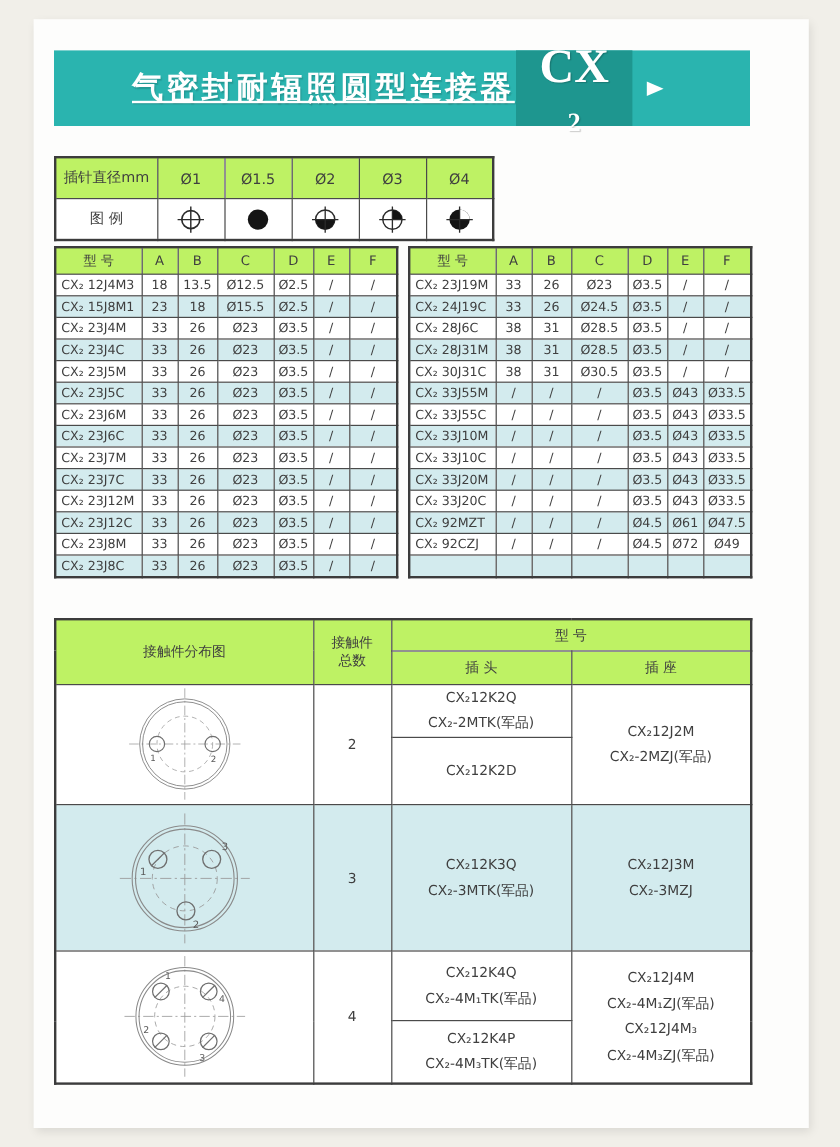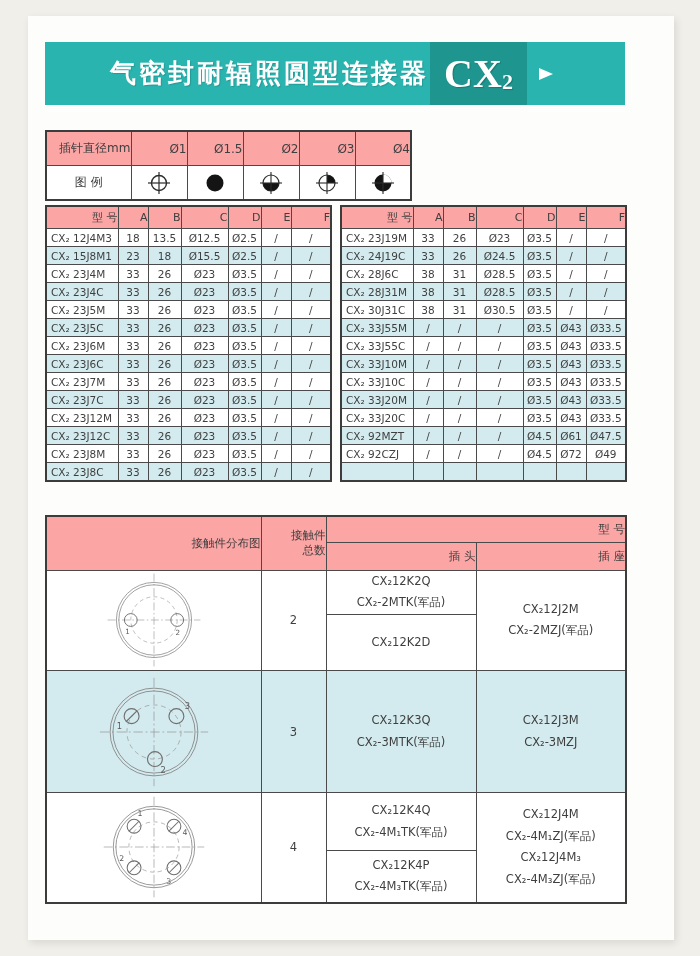--- a/index.html
+++ b/index.html
@@ -13,40 +13,42 @@
     position:absolute;left:28px;top:16px;width:646px;height:924px;
     background:#fdfdfc;box-shadow:2px 3px 8px rgba(0,0,0,.10);
   }
   
   .banner{position:absolute;left:17px;top:26px;width:580px;height:63px;background:#2ab4af;}
   .banner-title{
     position:absolute;left:0;top:0;width:449px;height:100%;
     display:flex;align-items:center;justify-content:center;
     color:#fff;font-size:26px;font-weight:bold;letter-spacing:3px;
     text-shadow:1px 1px 1px rgba(0,0,0,.15);
+    text-decoration:underline;
   }
   .series-box{
     position:absolute;left:385px;top:0;width:97px;height:100%;
     background:#1e968f;color:#fff;
     display:flex;align-items:center;justify-content:center;
     font-family:"Liberation Serif","DejaVu Serif",serif;font-weight:bold;
     text-shadow:1px 1px 1px rgba(0,0,0,.2);
+    flex-direction:column;
   }
   .series-main{font-size:40px;line-height:1;}
   .series-sub{font-size:22px;line-height:1;margin-top:16px;}
   .banner-arrow{
     position:absolute;left:494px;top:26px;width:0;height:0;
     border-left:14px solid #fff;border-top:6px solid transparent;border-bottom:6px solid transparent;
   }
   
   table{border-collapse:collapse;table-layout:fixed;position:absolute;background:#fff;}
   td,th{border:1px solid #4a4a4a;text-align:center;vertical-align:middle;
         font-size:11px;font-weight:normal;padding:0;overflow:hidden;color:#3f3f3f;}
   table.bordered{border:2px solid #3c3c3c;}
-  .hdr-blue{background:#fca5a5;text-align:right;}
+  .hdr-blue{background:#bef264;}
   
   .legend{left:17px;top:114px;width:365px;}
   .legend td{height:33px;font-size:12px;}
   
   .spec{top:189px;width:285px;}
   .spec-left{left:17px;}
   .spec-right{left:312px;}
   .spec th{height:21px;font-size:11px;}
   .spec td{height:17px;font-size:10.5px;}
   .spec td.model{text-align:left;padding-left:4px;}

